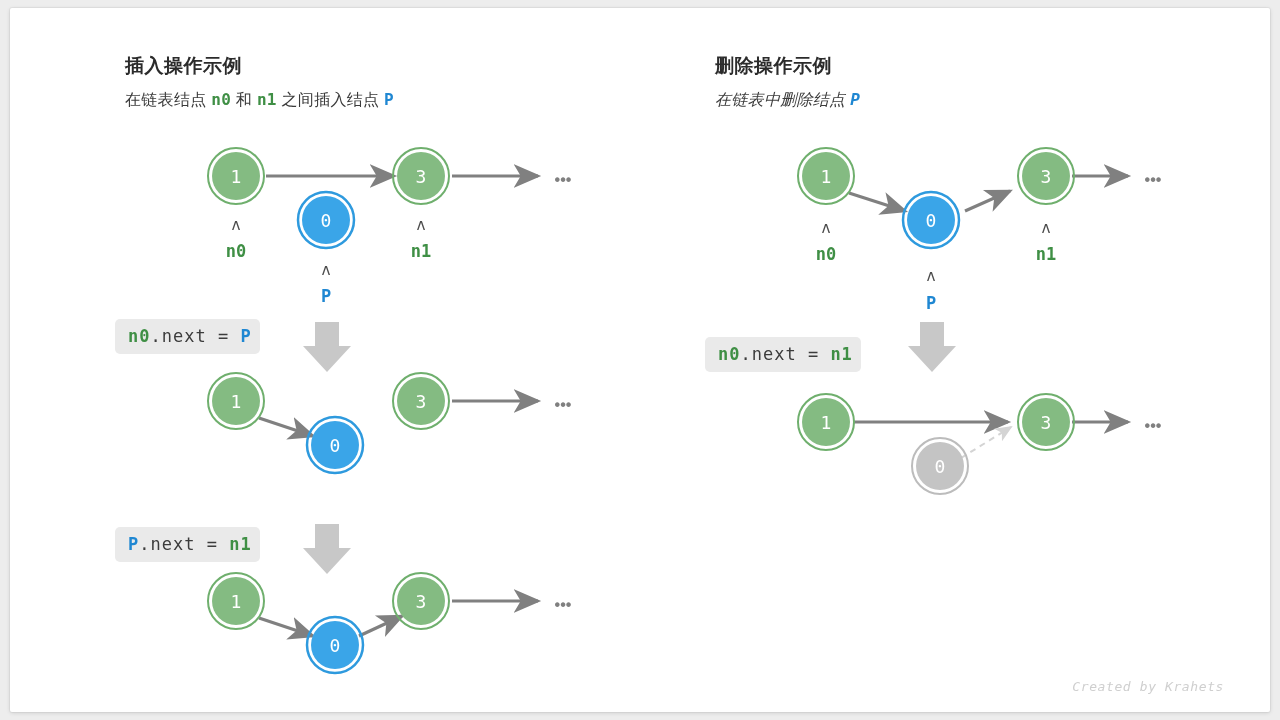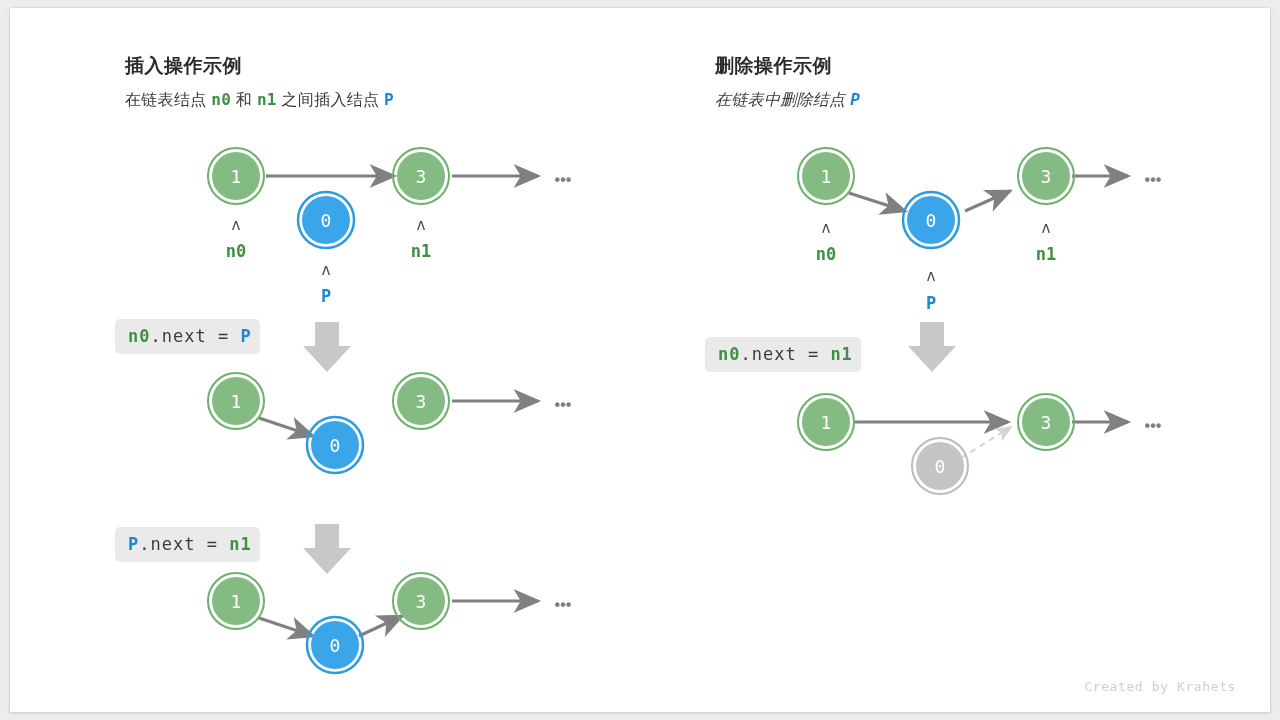--- a/index.html
+++ b/index.html
@@ -75,25 +75,26 @@
     position:absolute;
     font-family:"DejaVu Sans Mono","Liberation Mono",monospace;
     font-size:17px;
     font-weight:bold;
     transform:translateX(-50%);
     white-space:nowrap;
   }
 
   .credit{
     position:absolute;
-    right:34px;bottom:18px;
+    right:46px;bottom:18px;
     font-family:"DejaVu Sans Mono","Liberation Mono",monospace;
     font-size:13px;
     color:#cfcfcf;
     letter-spacing:0.6px;
+    font-style:italic;
   }
 </style>
 </head>
 <body>
 
 <div class="card">
 
   <div class="panel-title" style="left:115px;top:45px;">插入操作示例</div>
   <div class="panel-sub" style="left:115px;top:82px;">
     <span>在链表结点 </span><span class="mono green">n0</span><span> 和 </span><span class="mono green">n1</span><span> 之间插入结点 </span><span class="mono blue">P</span>

